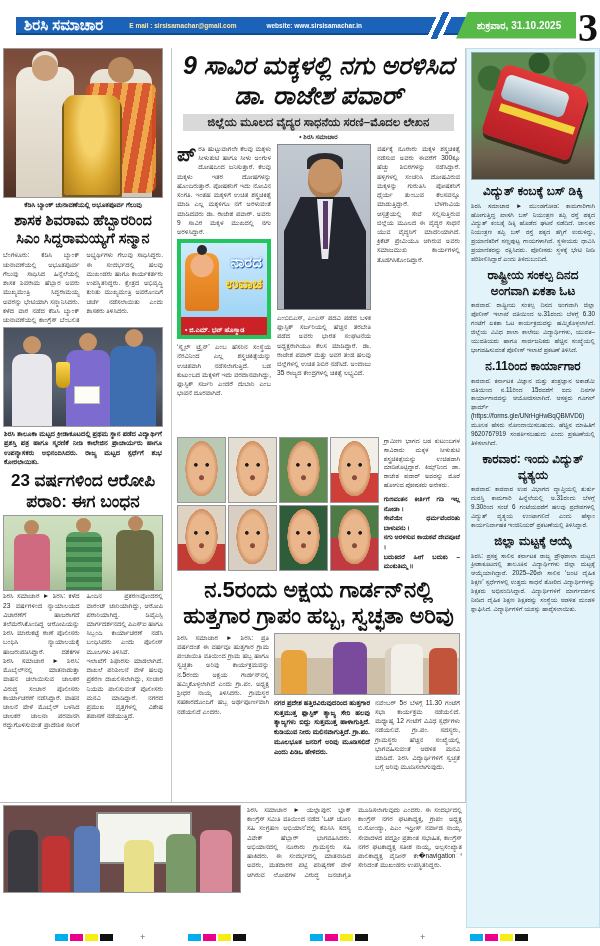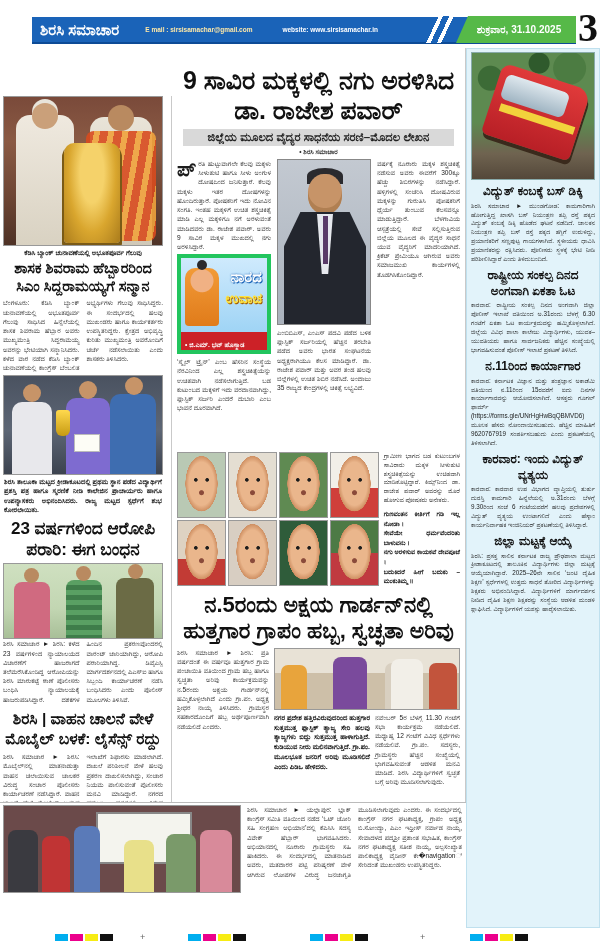--- a/index.html
+++ b/index.html
@@ -1,40 +1,40 @@
 <!DOCTYPE html>
 <html><head>
 <meta charset="utf-8">
 <style>
   * { margin:0; padding:0; box-sizing:border-box; }
   html,body { width:600px; height:946px; background:#f4f4f2; font-family:"Liberation Sans","DejaVu Sans",sans-serif; }
   .page { position:relative; width:600px; height:946px; background:#fff; overflow:hidden; }
 
   
   .mast { position:absolute; top:14px; left:0; width:600px; height:34px; }
-  .mast-bar { position:absolute; left:16px; top:3px; right:24px; height:27px; background:#1a63b8; display:flex; align-items:center; border-bottom:2px solid #0d4b96;margin-left:16px; }
+  .mast-bar { position:absolute; left:16px; top:3px; right:24px; height:18px; background:#1a63b8; display:flex; align-items:center; border-bottom:2px solid #0d4b96; }
   .mast-title { color:#fff; font-weight:bold; font-size:15px; padding-left:8px; white-space:nowrap; }
   .mast-email { color:#ffe9a8; font-size:6.5px; font-weight:bold; margin-left:26px; white-space:nowrap; }
   .mast-web { color:#fff; font-size:6.5px; font-weight:bold; margin-left:30px; white-space:nowrap; }
   .mast-slash { margin-left:auto; width:30px; height:27px;
       background:linear-gradient(115deg, transparent 30%, #fff 30% 40%, #1a63b8 40% 55%, #fff 55% 65%, transparent 65%); }
   .mast-date { background:#56b948; color:#fff; font-weight:bold; font-size:10px; height:27px; line-height:27px; padding:0 14px 0 20px; clip-path:polygon(12px 0,100% 0,100% 100%,0 100%); min-width:120px; text-align:center; }
   .mast-page-num { position:absolute; right:0; top:-6px; width:24px; height:40px; font-size:40px; font-weight:bold; color:#111; line-height:40px; text-align:center; font-family:"Liberation Serif","DejaVu Serif",serif; }
 
   
   .content { position:absolute; top:48px; left:0; width:600px; height:880px; display:flex; }
   .leftwrap { width:466px; display:flex; flex-direction:column; }
   .toprow { display:flex; height:754px; }
-  .col-left { width:172px; padding:0 8px 0 3px; border-right:1px solid #c9c9c9; overflow:hidden;margin-top:48px; }
+  .col-left { width:172px; padding:0 8px 0 3px; border-right:1px solid #c9c9c9; overflow:hidden; }
   .col-mid { width:294px; padding:0 5px; border-right:1px solid #c9c9c9; overflow:hidden; }
   .bottom-strip { height:126px; border-top:1px solid #bbb; padding:2px 4px 0 3px; overflow:hidden; }
   .col-right { width:134px; background:#e2f3fa; border:1px solid #bfe0ee; padding:3px 4px; overflow:hidden; }
 
   h1,h2,h3,h4 { font-family:"Liberation Sans","DejaVu Sans",sans-serif; color:#111; }
-  .headline-main { font-size:25px; line-height:1.2; font-weight:bold; text-align:center; margin-top:17px; }
+  .headline-main { font-size:25px; line-height:1.2; font-weight:bold; text-align:center; margin-top:2px;font-style:italic; }
   .sub-bar { background:#d9d9d9; font-size:11.5px; font-weight:bold; text-align:center; padding:2px 0; margin:4px 6px 2px; color:#222; }
   .byline { font-size:6.5px; font-weight:bold; text-align:center; color:#333; margin:2px 0 3px; }
   .body-txt { font-size:6.6px; line-height:1.4; text-align:justify; color:#1c1c1c; }
   .two-col { column-count:2; column-gap:7px; }
   .caption { font-size:6.8px; font-weight:bold; color:#222; line-height:1.35; text-align:justify; margin:2px 1px; }
   .caption.center { text-align:center; }
 
   
   .lc-head1 { font-size:14.5px; text-align:center; line-height:1.25; margin:2px 0 3px; }
   .lc-head2 { font-size:17px; text-align:center; line-height:1.25; margin:4px 0 3px; }
@@ -189,21 +189,20 @@
           <div class="photo ph-arrest">
             <div class="p1"></div>
             <div class="p2"></div>
             <div class="p3"></div>
             <div class="hd h1"></div>
             <div class="hd h2"></div>
             <div class="hd h3"></div>
           </div>
           <p class="body-txt two-col">ಶಿರಸಿ ಸಮಾಚಾರ ► ಶಿರಸಿ: ಕಳೆದ 23 ವರ್ಷಗಳಿಂದ ನ್ಯಾಯಾಲಯದ ವಿಚಾರಣೆಗೆ ಹಾಜರಾಗದೆ ತಲೆಮರೆಸಿಕೊಂಡಿದ್ದ ಆರೋಪಿಯನ್ನು ಶಿರಸಿ ಮಾರುಕಟ್ಟೆ ಠಾಣೆ ಪೊಲೀಸರು ಬಂಧಿಸಿ ನ್ಯಾಯಾಲಯಕ್ಕೆ ಹಾಜರುಪಡಿಸಿದ್ದಾರೆ. ದಶಕಗಳ ಹಿಂದಿನ ಪ್ರಕರಣವೊಂದರಲ್ಲಿ ವಾರಂಟ್ ಜಾರಿಯಾಗಿದ್ದು, ಆರೋಪಿ ಪರಾರಿಯಾಗಿದ್ದ. ಡಿವೈಎಸ್ಪಿ ಮಾರ್ಗದರ್ಶನದಲ್ಲಿ ಪಿಎಸ್ಐ ಹಾಗೂ ಸಿಬ್ಬಂದಿ ಕಾರ್ಯಾಚರಣೆ ನಡೆಸಿ ಬಂಧಿಸಿದರು ಎಂದು ಪೊಲೀಸ್ ಮೂಲಗಳು ತಿಳಿಸಿವೆ.</p>
 
-          <h2 class="lc-head3">ಶಿರಸಿ | ವಾಹನ ಚಾಲನೆ ವೇಳೆ ಮೊಬೈಲ್ ಬಳಕೆ: ಲೈಸೆನ್ಸ್ ರದ್ದು</h2>
           <p class="body-txt two-col">ಶಿರಸಿ ಸಮಾಚಾರ ► ಶಿರಸಿ: ಮೊಬೈಲ್‌ನಲ್ಲಿ ಮಾತನಾಡುತ್ತಾ ವಾಹನ ಚಲಾಯಿಸುವ ಚಾಲಕರ ವಿರುದ್ಧ ಸಂಚಾರ ಪೊಲೀಸರು ಕಾರ್ಯಾಚರಣೆ ನಡೆಸಿದ್ದಾರೆ. ವಾಹನ ಚಾಲನೆ ವೇಳೆ ಮೊಬೈಲ್ ಬಳಸಿದ ಚಾಲಕರ ಚಾಲನಾ ಪರವಾನಗಿ ರದ್ದುಗೊಳಿಸುವಂತೆ ಪ್ರಾದೇಶಿಕ ಸಾರಿಗೆ ಇಲಾಖೆಗೆ ಶಿಫಾರಸು ಮಾಡಲಾಗಿದೆ. ದಾಖಲೆ ಪರಿಶೀಲನೆ ವೇಳೆ ಹಲವು ಪ್ರಕರಣ ದಾಖಲಿಸಲಾಗಿದ್ದು, ಸಂಚಾರ ನಿಯಮ ಪಾಲಿಸುವಂತೆ ಪೊಲೀಸರು ಮನವಿ ಮಾಡಿದ್ದಾರೆ. ನಗರದ ಪ್ರಮುಖ ವೃತ್ತಗಳಲ್ಲಿ ವಿಶೇಷ ತಪಾಸಣೆ ನಡೆಯುತ್ತಿದೆ.</p>
         </aside>
 
         <main class="col-mid">
           <h1 class="headline-main">9 ಸಾವಿರ ಮಕ್ಕಳಲ್ಲಿ ನಗು ಅರಳಿಸಿದ ಡಾ. ರಾಜೇಶ ಪವಾರ್</h1>
           <div class="sub-bar">ಜಿಲ್ಲೆಯ ಮೂಲದ ವೈದ್ಯರ ಸಾಧನೆಯ ಸರಣಿ–ಮೊದಲ ಲೇಖನ</div>
           <div class="byline">• ಶಿರಸಿ ಸಮಾಚಾರ</div>
 
           <div class="mid-cols">
             <div class="mcol">

